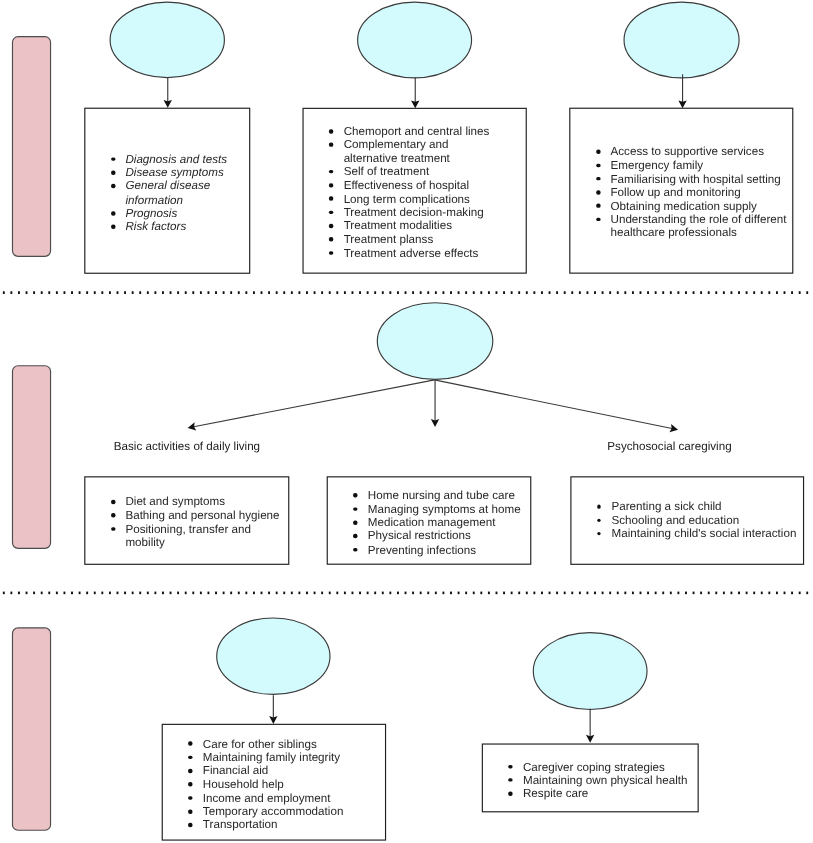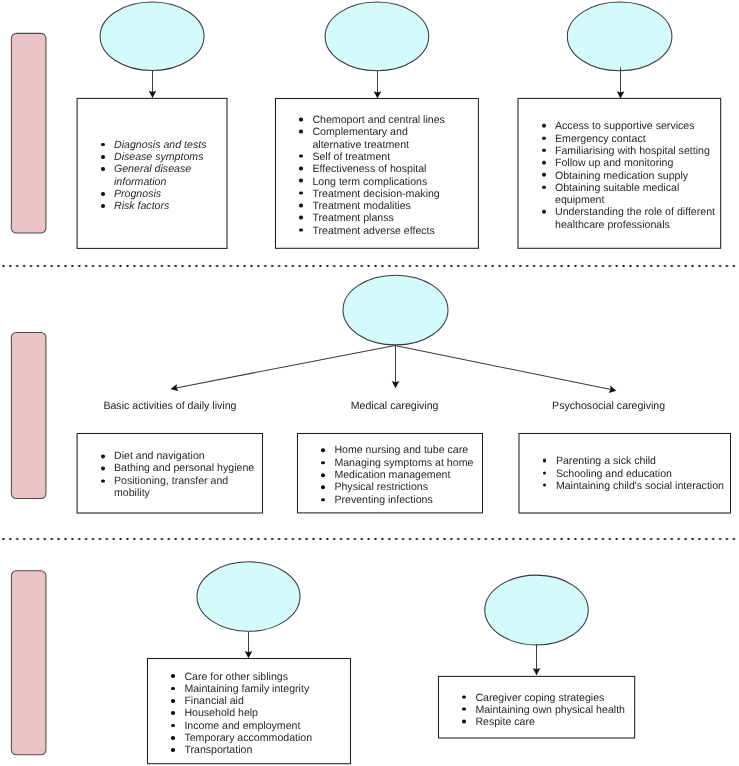--- a/index.html
+++ b/index.html
@@ -100,23 +100,20 @@
     </div>
     <div class="ellipse" style="left: 196.5px; top: 561.3px; width: 104px; height: 70.5px;">
       <div class="txt">Practical support needs</div>
     </div>
     <div class="ellipse" style="left: 484.3px; top: 574.6px; width: 104.4px; height: 70.9px;">
       <div class="txt">Self care</div>
     </div>
     <div class="gbox" style="left: 99.4px; top: 389.3px; width: 141.1px; height: 35px;">
       <div class="txt">Basic activities of daily living</div>
     </div>
-    <div class="gbox" style="left: 324.1px; top: 389.3px; width: 141px; height: 35px;">
-      <div class="txt">Medical caregiving</div>
-    </div>
     <div class="gbox" style="left: 538.2px; top: 389.3px; width: 140.9px; height: 35px;">
       <div class="txt">Psychosocial caregiving</div>
     </div>
     <div class="lbox" style="left: 76.6px; top: 97.9px; width: 151.4px; height: 151px; font-style: italic;">
       <ul style="padding-left: 37.4px; padding-right: 4px; margin-top: 2.5px;">
         <li>
           <span class="bul" style="left: -13px;"></span>
           <span class="t">Diagnosis and tests</span>
         </li>
         <li>
@@ -178,49 +175,45 @@
       </ul>
     </div>
     <div class="lbox" style="left: 517.6px; top: 98px; width: 203.6px; height: 150.8px;">
       <ul style="padding-left: 37.4px; padding-right: 4px; margin-top: 2px;">
         <li>
           <span class="bul" style="left: -13px;"></span>
           <span class="t">Access to supportive services</span>
         </li>
         <li>
           <span class="bul" style="left: -13px;"></span>
-          <span class="t">Emergency contact</span>
+          <span class="t">Emergency family</span>
         </li>
         <li>
           <span class="bul" style="left: -13px;"></span>
           <span class="t">Familiarising with hospital setting</span>
         </li>
         <li>
           <span class="bul" style="left: -13px;"></span>
           <span class="t">Follow up and monitoring</span>
         </li>
         <li>
           <span class="bul" style="left: -13px;"></span>
           <span class="t">Obtaining medication supply</span>
-        </li>
-        <li>
-          <span class="bul" style="left: -13px;"></span>
-          <span class="t">Obtaining suitable medical equipment</span>
         </li>
         <li>
           <span class="bul" style="left: -13px;"></span>
           <span class="t">Understanding the role of different healthcare professionals</span>
         </li>
       </ul>
     </div>
     <div class="lbox" style="left: 76.6px; top: 433px; width: 186.4px; height: 80.5px;">
       <ul style="padding-left: 37.4px; padding-right: 4px; margin-top: 1.8px;">
         <li>
           <span class="bul" style="left: -13px;"></span>
-          <span class="t">Diet and navigation</span>
+          <span class="t">Diet and symptoms</span>
         </li>
         <li>
           <span class="bul" style="left: -13px;"></span>
           <span class="t">Bathing and personal hygiene</span>
         </li>
         <li>
           <span class="bul" style="left: -13px;"></span>
           <span class="t">Positioning, transfer and mobility</span>
         </li>
       </ul>

